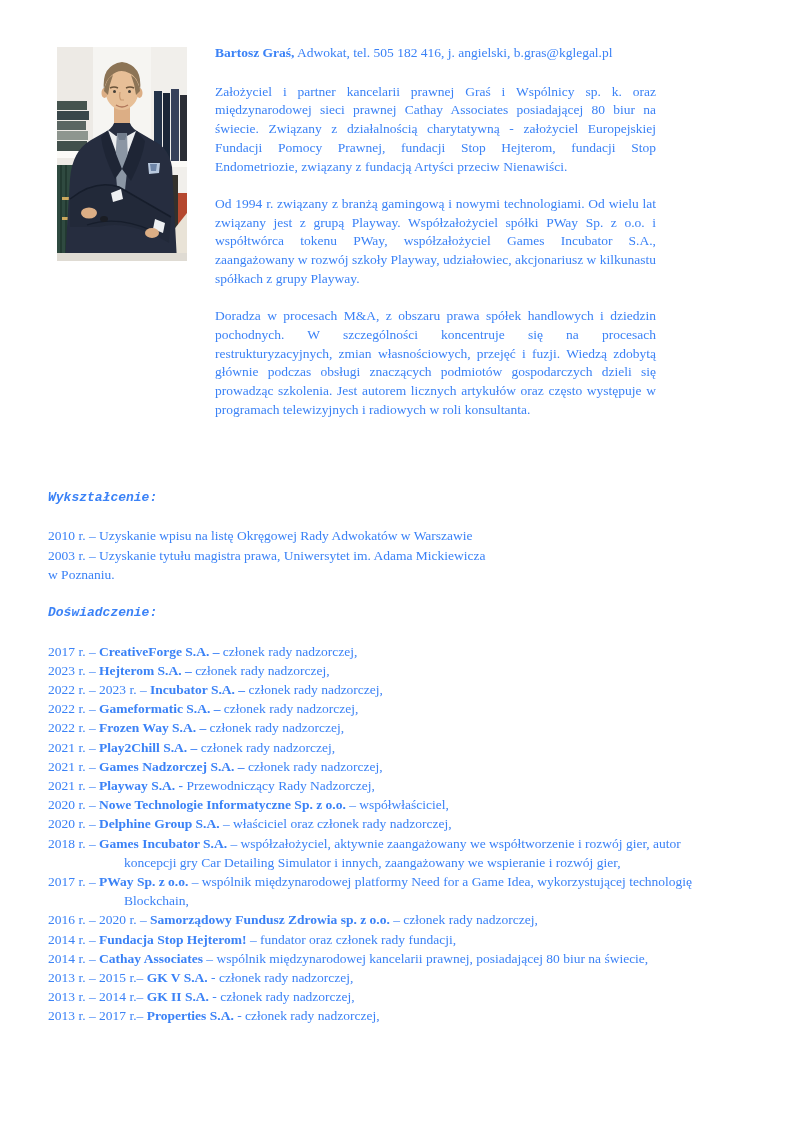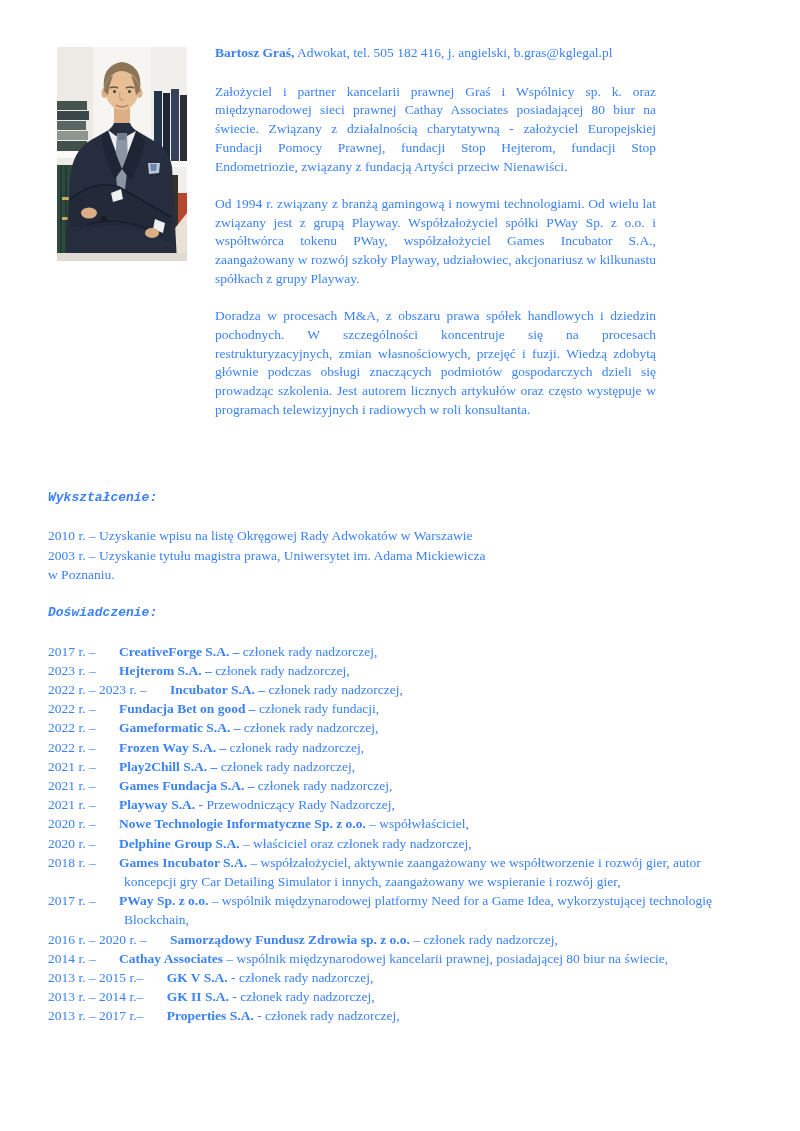--- a/index.html
+++ b/index.html
@@ -34,21 +34,21 @@
     font-size:13px; line-height:19.2px;
     font-weight:bold; font-style:italic;
     margin:0 0 19.2px 0;
     font-family:Liberation Mono, monospace;
   }
   .edu-list { list-style:none; margin:0 0 19.2px 0; padding:0; }
   .edu-list li { white-space:nowrap; }
 
   .exp-list { list-style:none; margin:0; padding:0; }
   .exp-list li { white-space:nowrap; }
-  .exp-list b { font-weight:bold;margin-left:20px; }
+  .exp-list b { font-weight:bold; }
   .exp-list .cont { margin-left:76px; white-space:nowrap; }
   .exp-list .cont:empty { display:none; }
 </style>
 </head>
 <body>
 
 <div class="page" style="color: #3b82f6;">
 
   <div class="photo">
     <svg viewBox="0 0 130 214" preserveAspectRatio="none">
@@ -147,42 +147,42 @@
 
     <ul class="exp-list">
 
         <li><span>2017 r. – </span><b>CreativeForge S.A. –</b><span> członek rady nadzorczej,</span></li>
 
         <li><span>2023 r. – </span><b>Hejterom S.A. –</b><span> członek rady nadzorczej,</span></li>
 
 
         <li><span>2022 r. – 2023 r. – </span><b>Incubator S.A. –</b><span> członek rady nadzorczej,</span></li>
 
-        <li><span>2022 r. – </span><b>Fundacja Bet on good –</b><span> członek rady fundacji,</span></li>
 
         <li><span>2022 r. – </span><b>Gameformatic S.A. –</b><span> członek rady nadzorczej,</span></li>
 
         <li><span>2022 r. – </span><b>Frozen Way S.A. –</b><span> członek rady nadzorczej,</span></li>
 
         <li><span>2021 r. – </span><b>Play2Chill S.A. –</b><span> członek rady nadzorczej,</span></li>
 
-        <li><span>2021 r. – </span><b>Games Fundacja S.A. –</b><span> członek rady nadzorczej,</span></li>
+        <li><span>2021 r. – </span><b>Games Nadzorczej S.A. –</b><span> członek rady nadzorczej,</span></li>
 
         <li><span>2021 r. – </span><b>Playway S.A. -</b><span> Przewodniczący Rady Nadzorczej,</span></li>
 
         <li><span>2020 r. – </span><b>Nowe Technologie Informatyczne Sp. z o.o.</b><span> – współwłaściciel,</span></li>
 
         <li><span>2020 r. – </span><b>Delphine Group S.A.</b><span> – właściciel oraz członek rady nadzorczej,</span></li>
 
         <li><span>2018 r. – </span><b>Games Incubator S.A.</b><span> – współzałożyciel, aktywnie zaangażowany we współtworzenie i rozwój gier, autor</span><div class="cont">koncepcji gry Car Detailing Simulator i innych, zaangażowany we wspieranie i rozwój gier,</div></li>
 
         <li><span>2017 r. – </span><b>PWay Sp. z o.o.</b><span> – wspólnik międzynarodowej platformy Need for a Game Idea, wykorzystującej technologię</span><div class="cont">Blockchain,</div></li>
 
         <li><span>2016 r. – 2020 r. – </span><b>Samorządowy Fundusz Zdrowia sp. z o.o.</b><span> – członek rady nadzorczej,</span></li>
 
+        <li><span>2014 r. – </span><b>Fundacja Stop Hejterom!</b><span> – fundator oraz członek rady fundacji,</span></li>
 
         <li><span>2014 r. – </span><b>Cathay Associates</b><span> – wspólnik międzynarodowej kancelarii prawnej, posiadającej 80 biur na świecie,</span></li>
 
         <li><span>2013 r. – 2015 r.– </span><b>GK V S.A.</b><span> - członek rady nadzorczej,</span></li>
 
 
         <li><span>2013 r. – 2014 r.– </span><b>GK II S.A.</b><span> - członek rady nadzorczej,</span></li>
 
         <li><span>2013 r. – 2017 r.– </span><b>Properties S.A.</b><span> - członek rady nadzorczej,</span></li>
 

